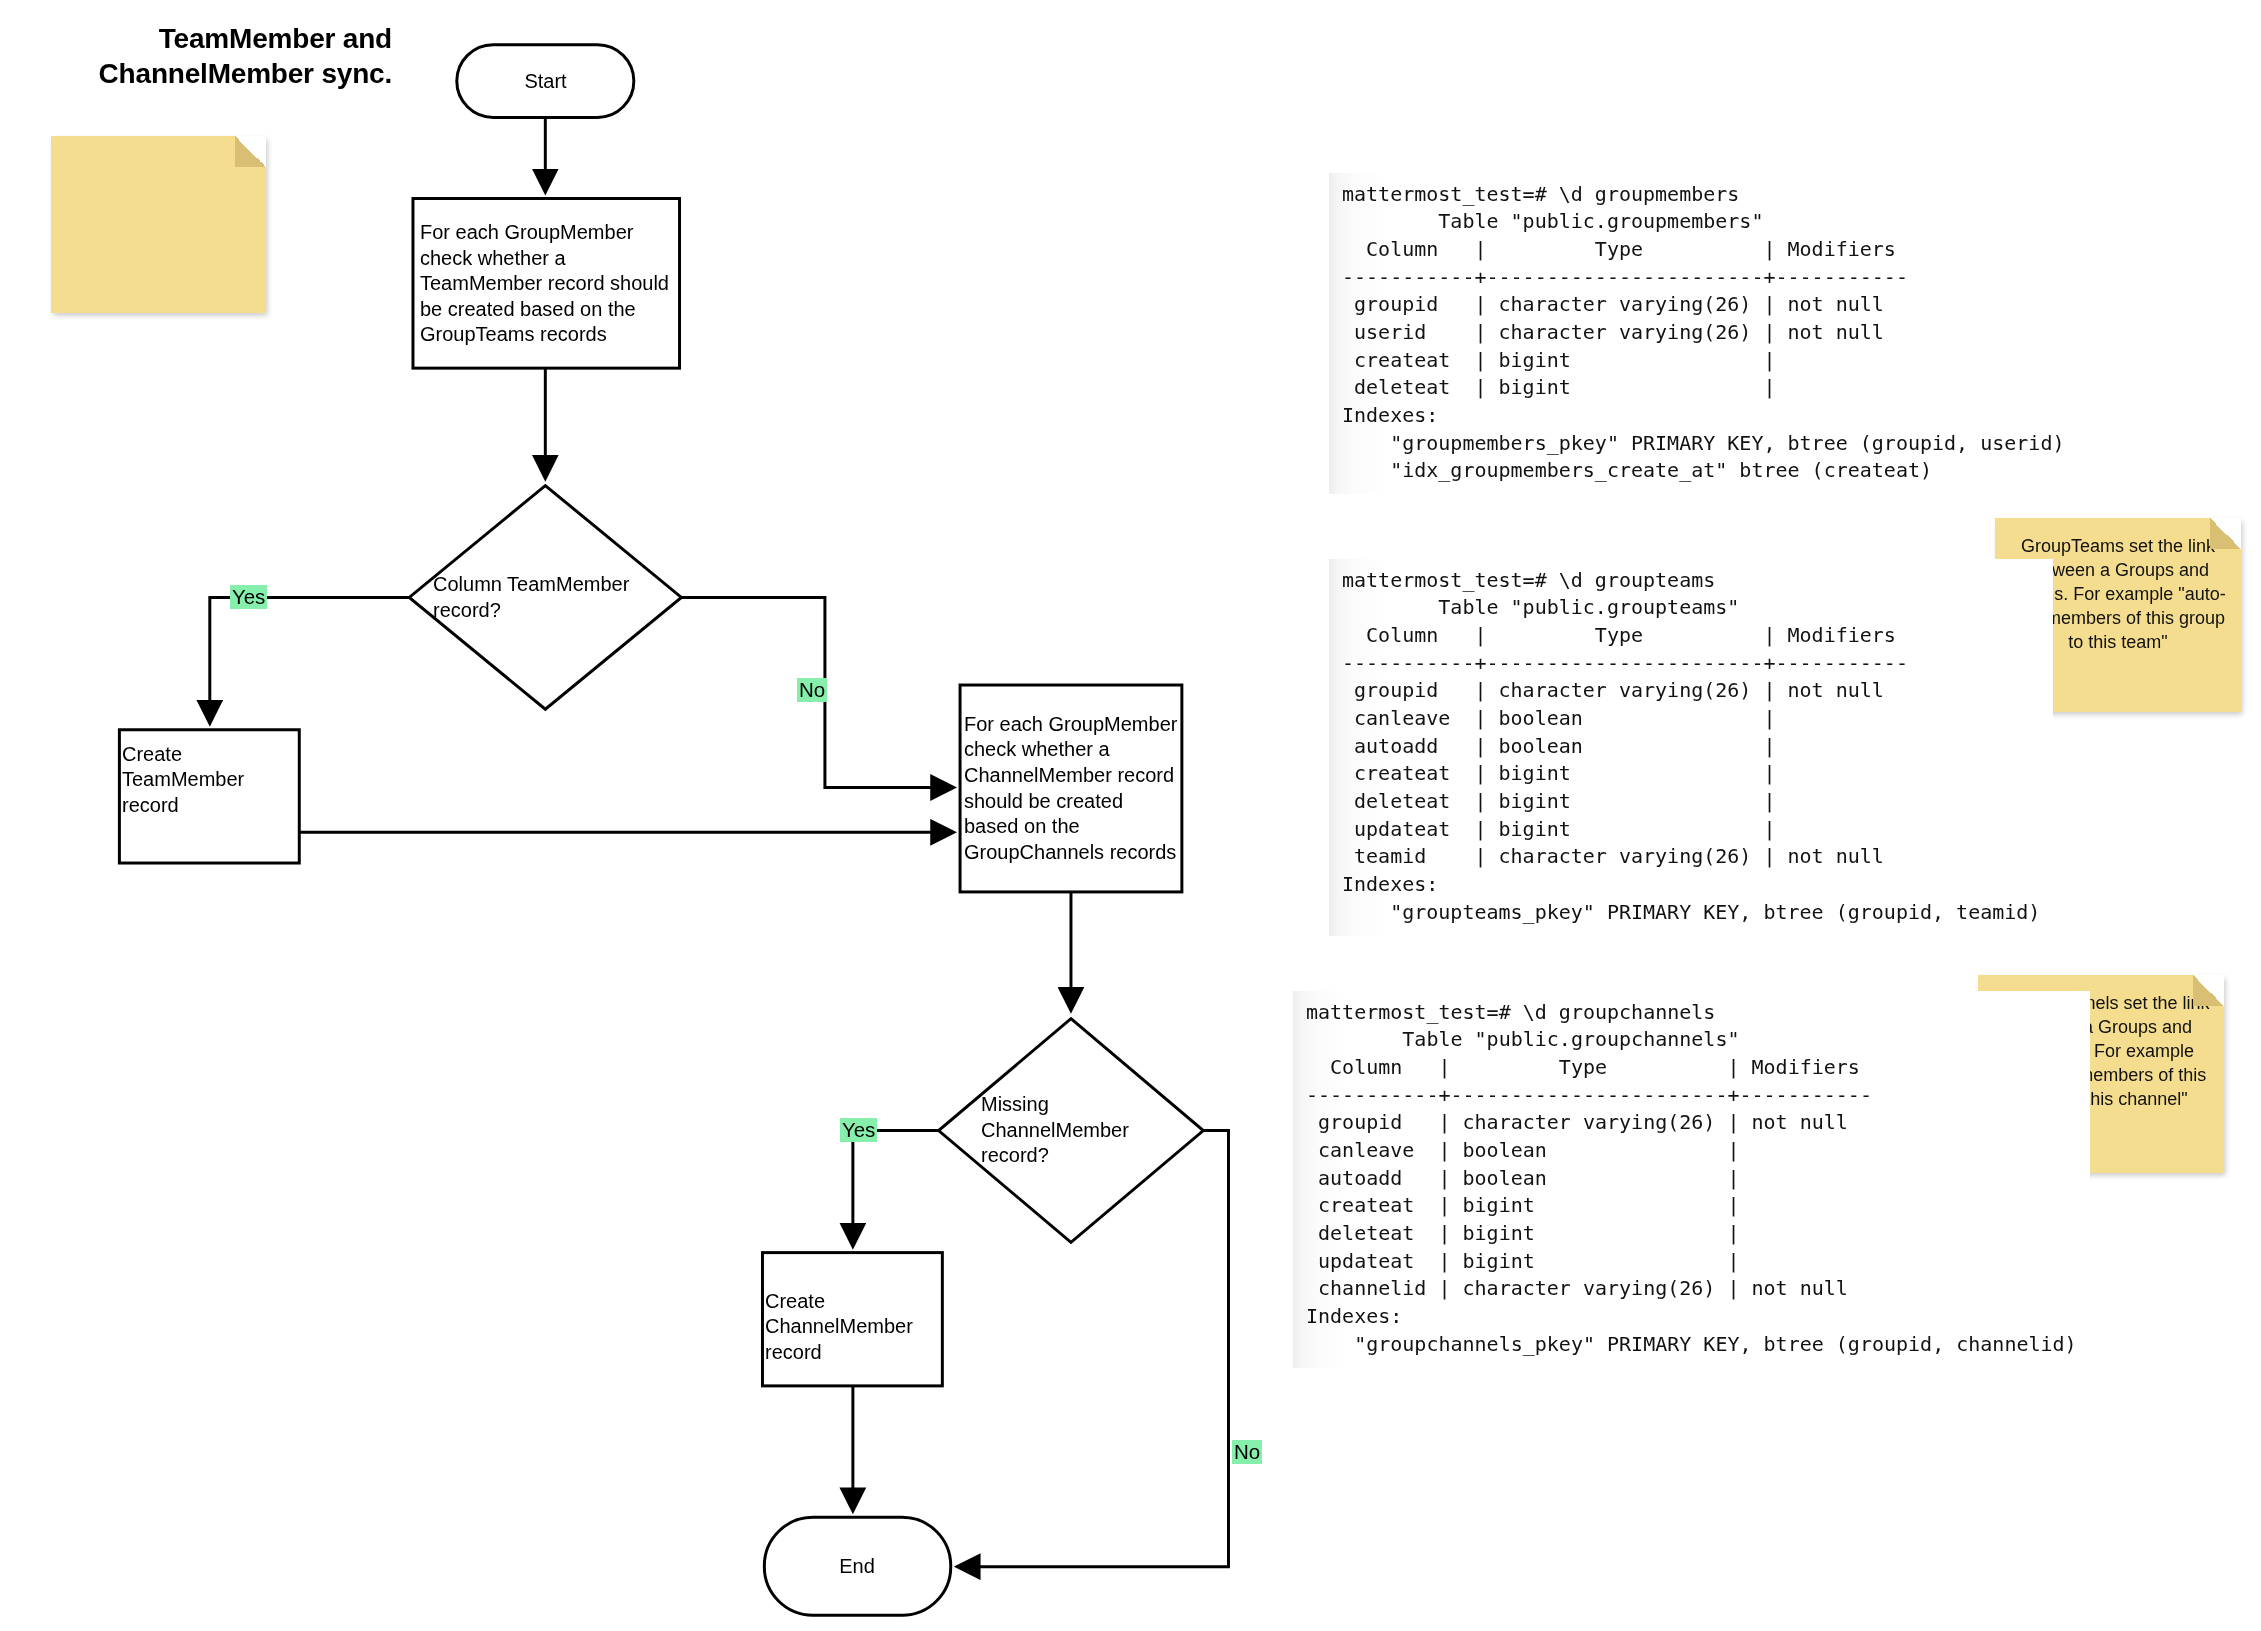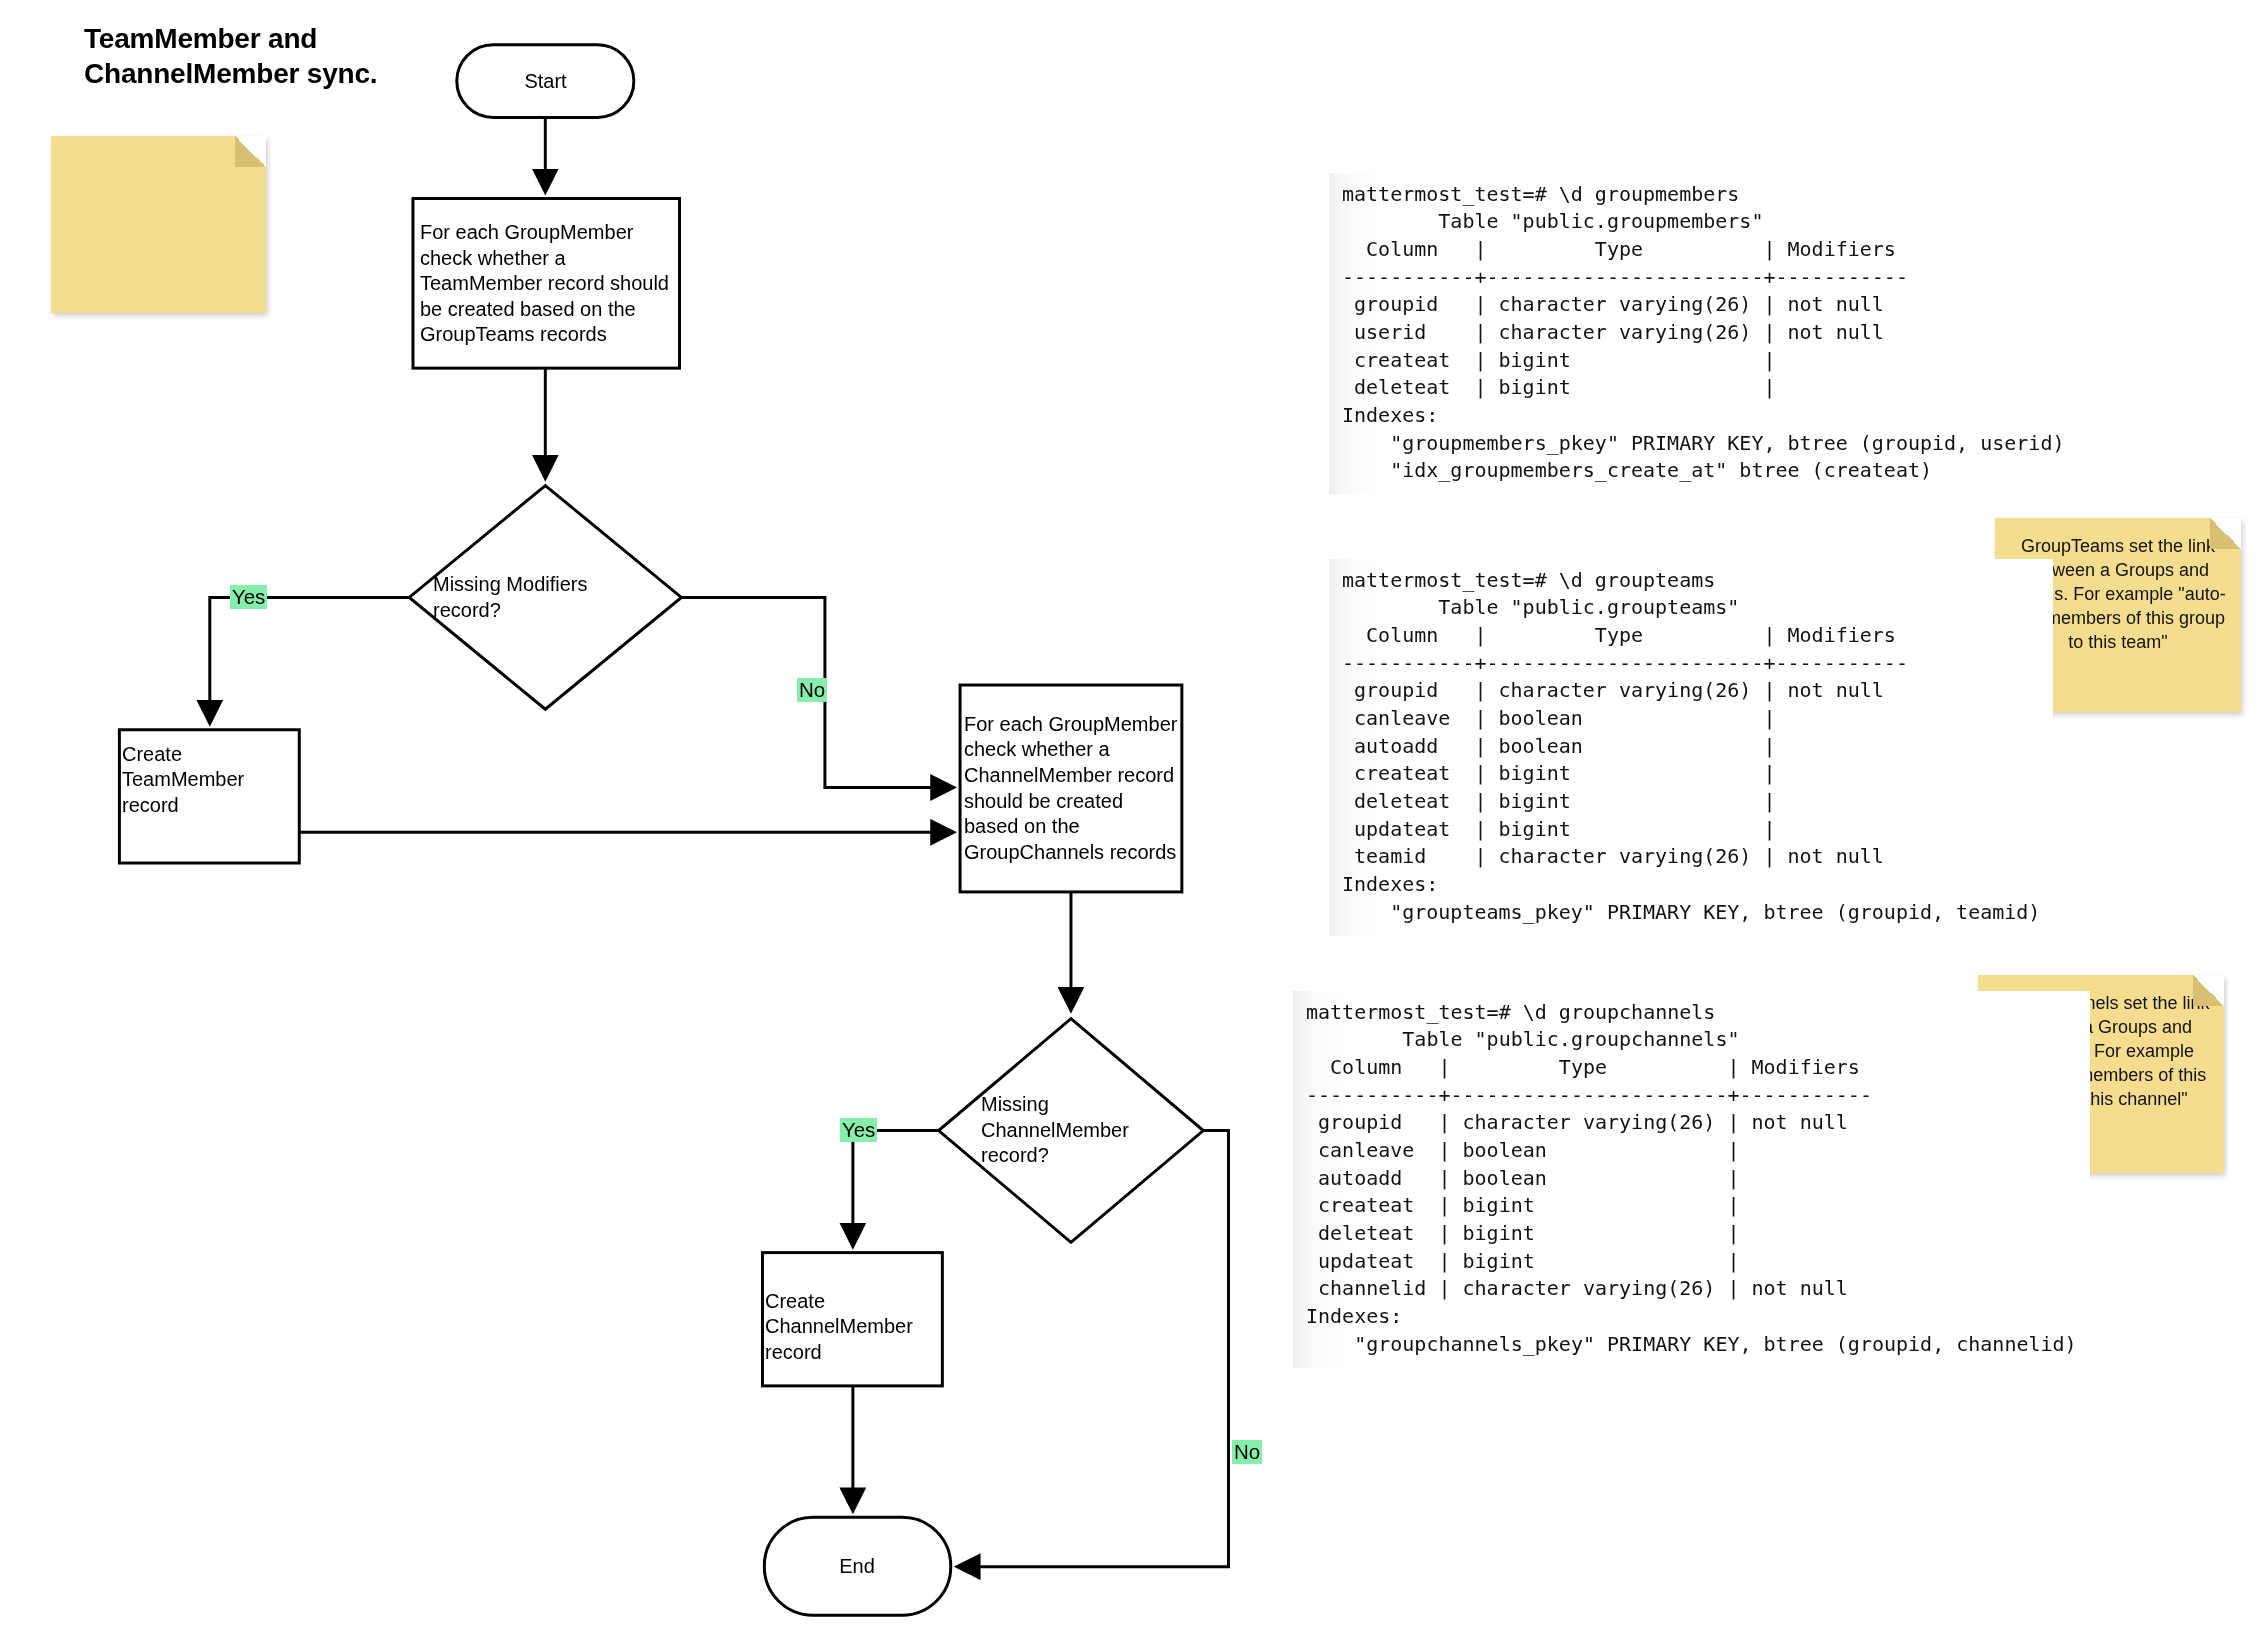--- a/index.html
+++ b/index.html
@@ -1,21 +1,21 @@
 <!DOCTYPE html>
 <html style="font-size:15px"><head>
 <meta charset="utf-8">
 <style>
   html,body{margin:0;padding:0;background:#ffffff;}
   body{width:2262px;height:1631px;position:relative;overflow:hidden;
        font-family:"Liberation Sans",sans-serif;color:#000;}
 
   #flow{position:absolute;left:0;top:0;width:1305px;height:1631px;}
 
-  .diagram-title{position:absolute;left:84px;top:20.5px;width:308px;text-align:left;
+  .diagram-title{position:absolute;left:84px;top:20.5px;width:308px;text-align:right;
       font-size:28px;font-weight:bold;line-height:1.25;letter-spacing:-0.2px;}
 
   
   .note{position:absolute;background:#f5dd8f;color:#111;
         font-size:18px;line-height:1.33;text-align:center;
         box-sizing:border-box;padding:9.3px 9.3px 7.5px 9.3px;
         box-shadow:1.9px 2.8px 5.6px rgba(0,0,0,0.22);}
   .note .fold{position:absolute;top:0;right:0;width:31px;height:31px;
         background:linear-gradient(225deg,#ffffff 0 50%,#d8bf74 50% 100%);}
   #note-ldap{left:51px;top:136px;width:215px;height:177px;padding-top:13px;}
@@ -80,21 +80,21 @@
 
   <polyline points="1291,1213 1318,1213 1318,1681 1028,1681" fill="none" stroke="#000" stroke-width="3.2" marker-end="url(#arrow)"></polyline>
 
   <rect x="820" y="1628" width="200" height="105" rx="52" ry="52" fill="#fff" stroke="#000" stroke-width="3.2"></rect>
 </svg>
 
 <div class="nodelab" style="left:457px;top:45px;width:177px;height:73px;">Start</div>
 
 <div class="nodelab" style="left:420px;top:199px;width:252px;height:170px;">For each GroupMember check whether a TeamMember record should be created based on the GroupTeams records</div>
 
-<div class="nodelab" style="left:433px;top:560px;width:224px;height:75px;">Missing Modifiers record?</div>
+<div class="nodelab" style="left:433px;top:560px;width:224px;height:75px;">Column TeamMember record?</div>
 
 <div class="nodelab" style="left:122px;top:730px;width:174px;height:100px;">Create TeamMember record</div>
 
 <div class="nodelab" style="left:964px;top:685px;width:214px;height:207px;">For each GroupMember check whether a ChannelMember record should be created based on the GroupChannels records</div>
 
 <div class="nodelab" style="left:981px;top:1086px;width:182px;height:89px;">Missing ChannelMember record?</div>
 
 <div class="nodelab" style="left:765px;top:1253px;width:174px;height:148px;">Create ChannelMember record</div>
 
 <div class="nodelab" style="left:764px;top:1518px;width:186px;height:98px;">End</div>

